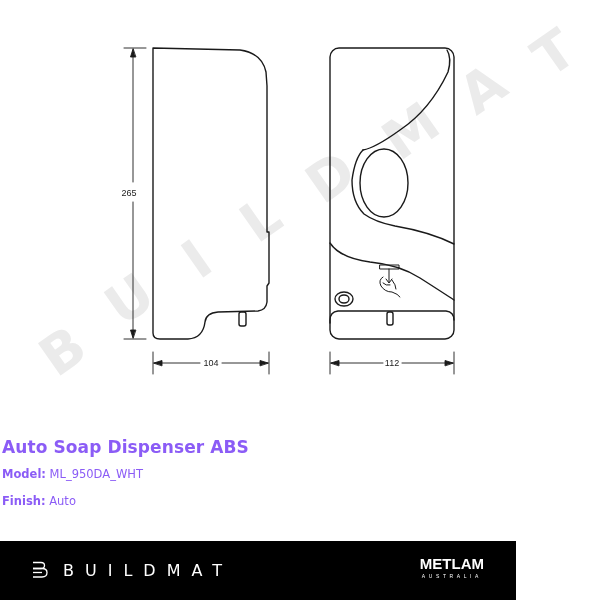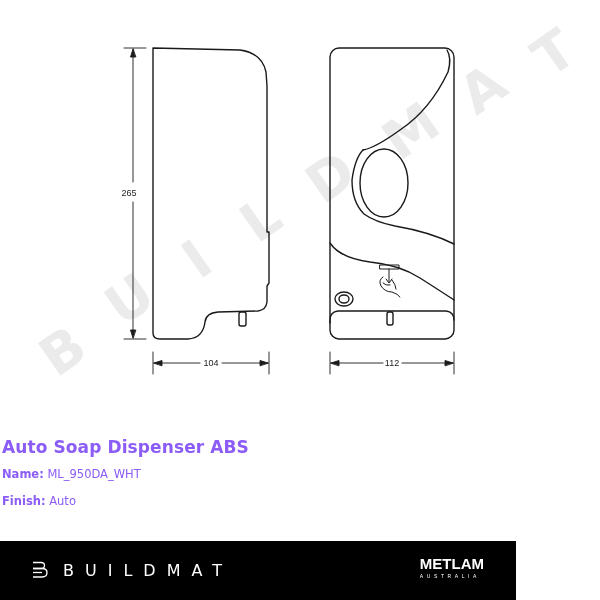--- a/index.html
+++ b/index.html
@@ -5,21 +5,21 @@
   html, body { margin:0; padding:0; background:#ffffff; }
   body { width:600px; height:600px; position:relative; overflow:hidden; font-family:"DejaVu Sans", sans-serif; }
   #drawing { position:absolute; left:0; top:0; width:600px; height:400px; }
   .info { position:absolute; left:2px; top:425px; color:#8b5cf6;margin-top:12px; }
   .info .title { font-size:17px; font-weight:bold; margin:0 0 10px 0; letter-spacing:0.1px; }
   .info .row { font-size:11.5px; margin:0 0 13px 0; }
   .info .row .k { font-weight:bold; }
   .footer { position:absolute; left:0; top:541px; width:516px; height:59px; background:#000; }
   .bm { position:absolute; left:31px; top:17px; height:24px; display:flex; align-items:center; }
   .bm-text { color:#fff; font-size:16px; letter-spacing:11px; margin-left:14px; font-family:"DejaVu Sans", sans-serif; }
-  .metlam { position:absolute; right:32px; top:15px; text-align:left; color:#fff; }
+  .metlam { position:absolute; right:32px; top:15px; text-align:center; color:#fff; }
   .metlam .m1 { font-size:15px; font-weight:bold; letter-spacing:0px; line-height:16px; font-family:"Liberation Sans", sans-serif; }
   .metlam .m2 { font-size:5px; letter-spacing:3.6px; line-height:8px; font-family:"Liberation Sans", sans-serif; }
 </style>
 </head>
 <body>
 
 <div id="drawing">
   <svg width="600" height="400" viewBox="0 0 600 400" xmlns="http://www.w3.org/2000/svg">
 
     <g fill="#ebebeb" font-family="DejaVu Sans, sans-serif" font-weight="bold" font-size="54" text-anchor="middle">
@@ -100,21 +100,21 @@
       <text x="129" y="196">265</text>
       <text x="211" y="366">104</text>
       <text x="392" y="366">112</text>
     </g>
   </svg>
 </div>
 
 <div class="info">
   <div class="title">Auto Soap Dispenser ABS</div>
   <div class="row">
-    <span class="k">Name:</span>
+    <span class="k">Model:</span>
     <span>ML_950DA_WHT</span>
   </div>
   <div class="row">
     <span class="k">Finish:</span>
     <span>Auto</span>
   </div>
 </div>
 
 <div class="footer">
   <div class="bm">

